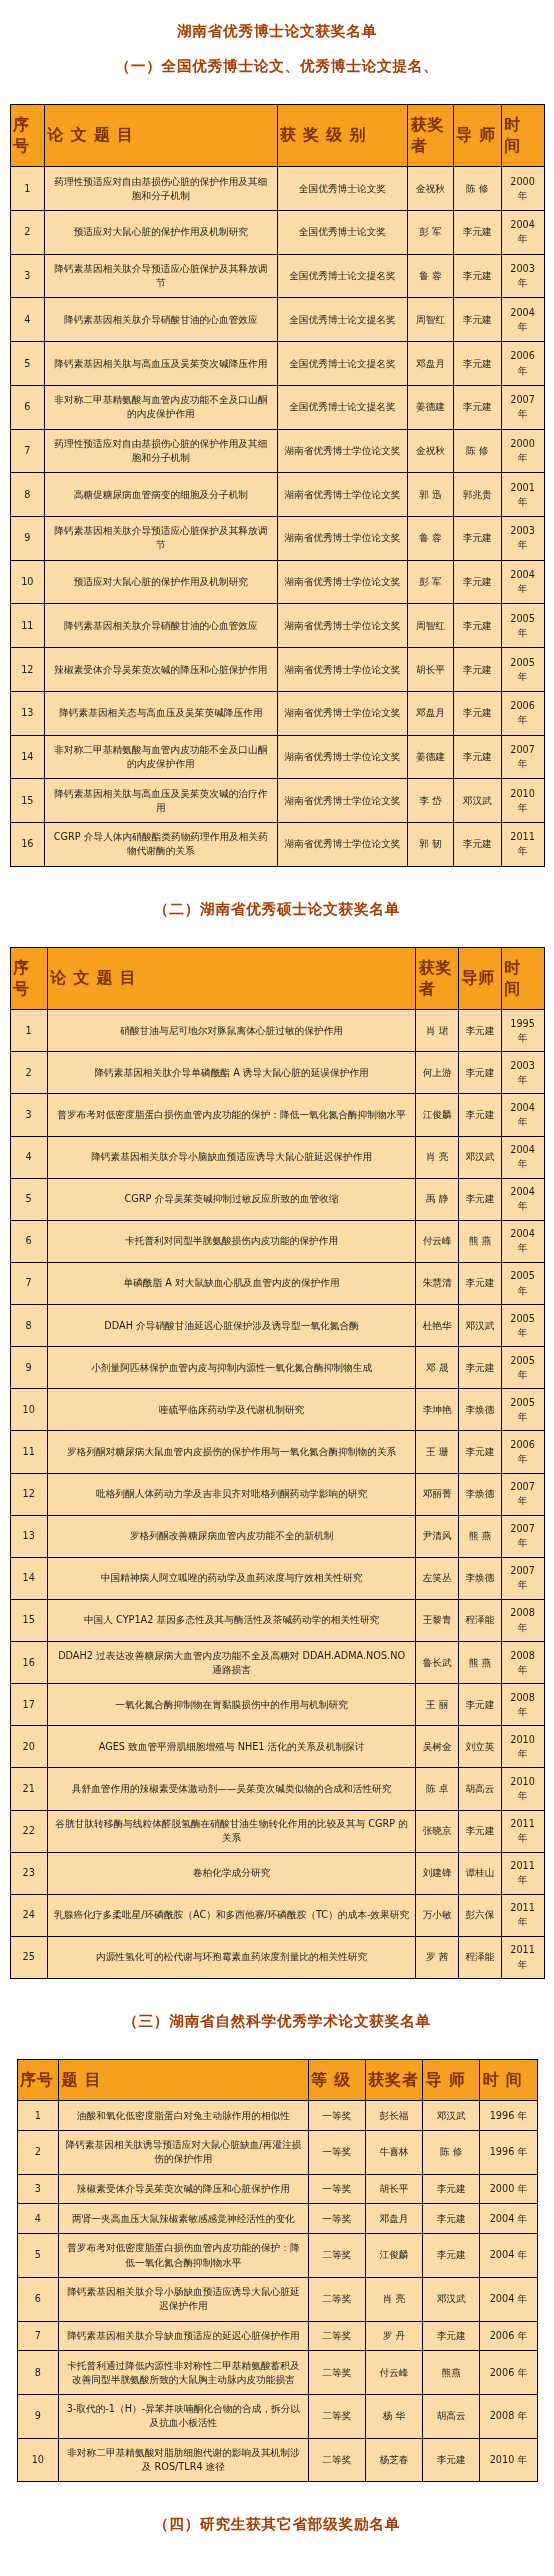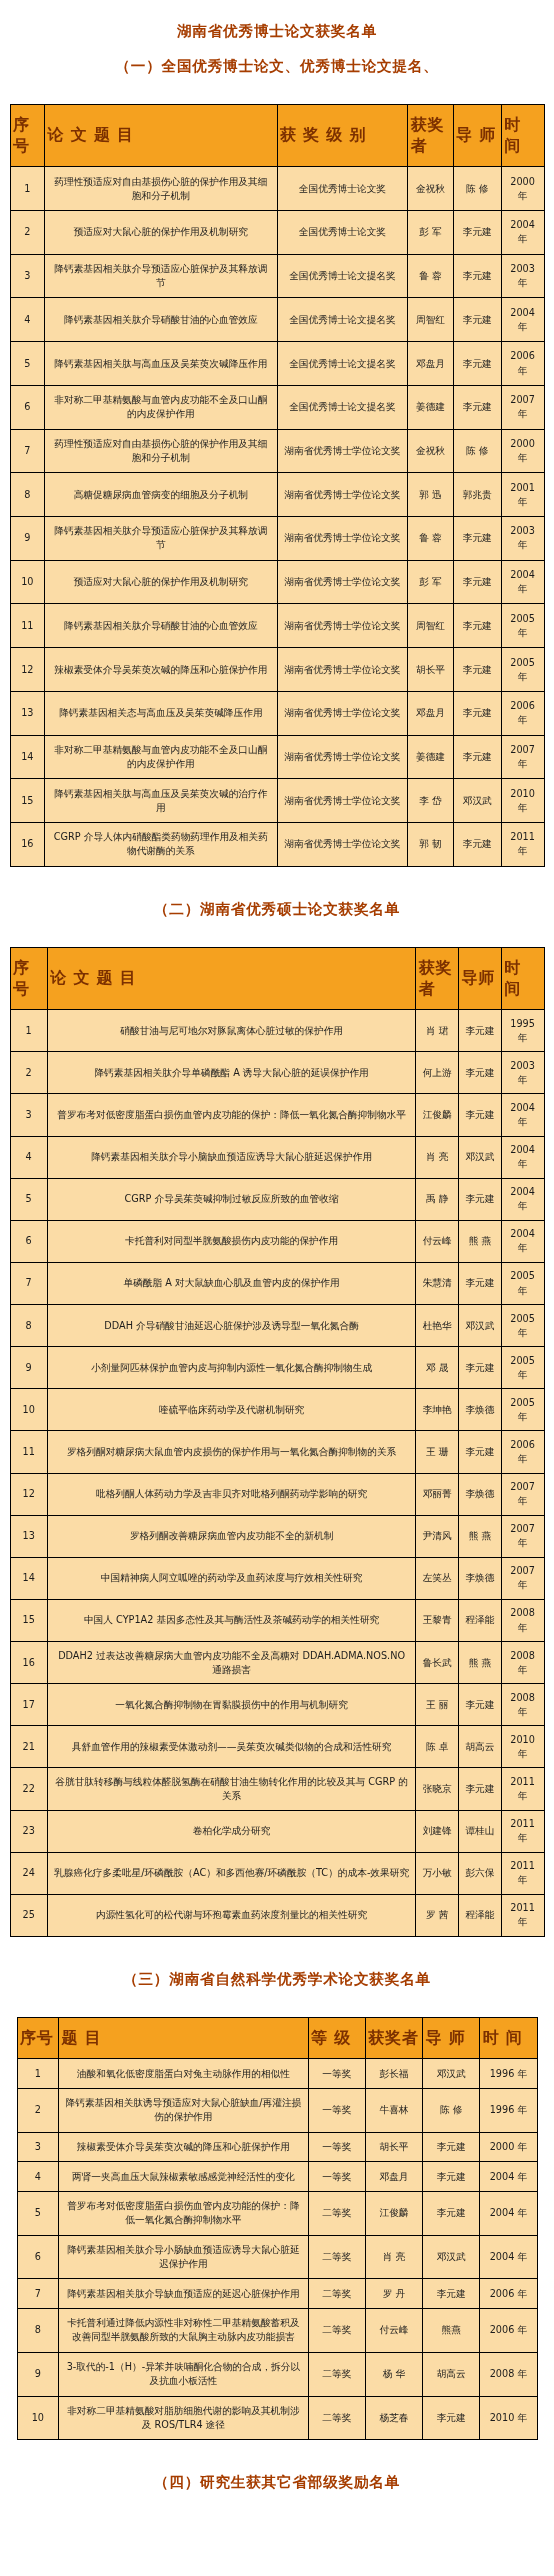--- a/index.html
+++ b/index.html
@@ -335,20 +335,27 @@
             <td class="c-year">2008 年</td>
           </tr>
           <tr>
             <td class="c-index">17</td>
             <td class="c-title">一氧化氮合酶抑制物在胃黏膜损伤中的作用与机制研究</td>
             <td class="c-winner">王 丽</td>
             <td class="c-advisor">李元建</td>
             <td class="c-year">2008 年</td>
           </tr>
           <tr>
+            <td class="c-index">20</td>
+            <td class="c-title">AGES 致血管平滑肌细胞增殖与 NHE1 活化的关系及机制探讨</td>
+            <td class="c-winner">吴树金</td>
+            <td class="c-advisor">刘立英</td>
+            <td class="c-year">2010 年</td>
+          </tr>
+          <tr>
             <td class="c-index">21</td>
             <td class="c-title">具舒血管作用的辣椒素受体激动剂——吴茱萸次碱类似物的合成和活性研究</td>
             <td class="c-winner">陈 卓</td>
             <td class="c-advisor">胡高云</td>
             <td class="c-year">2010 年</td>
           </tr>
           <tr>
             <td class="c-index">22</td>
             <td class="c-title">谷胱甘肽转移酶与线粒体醛脱氢酶在硝酸甘油生物转化作用的比较及其与 CGRP 的关系</td>
             <td class="c-winner">张晓京</td>

